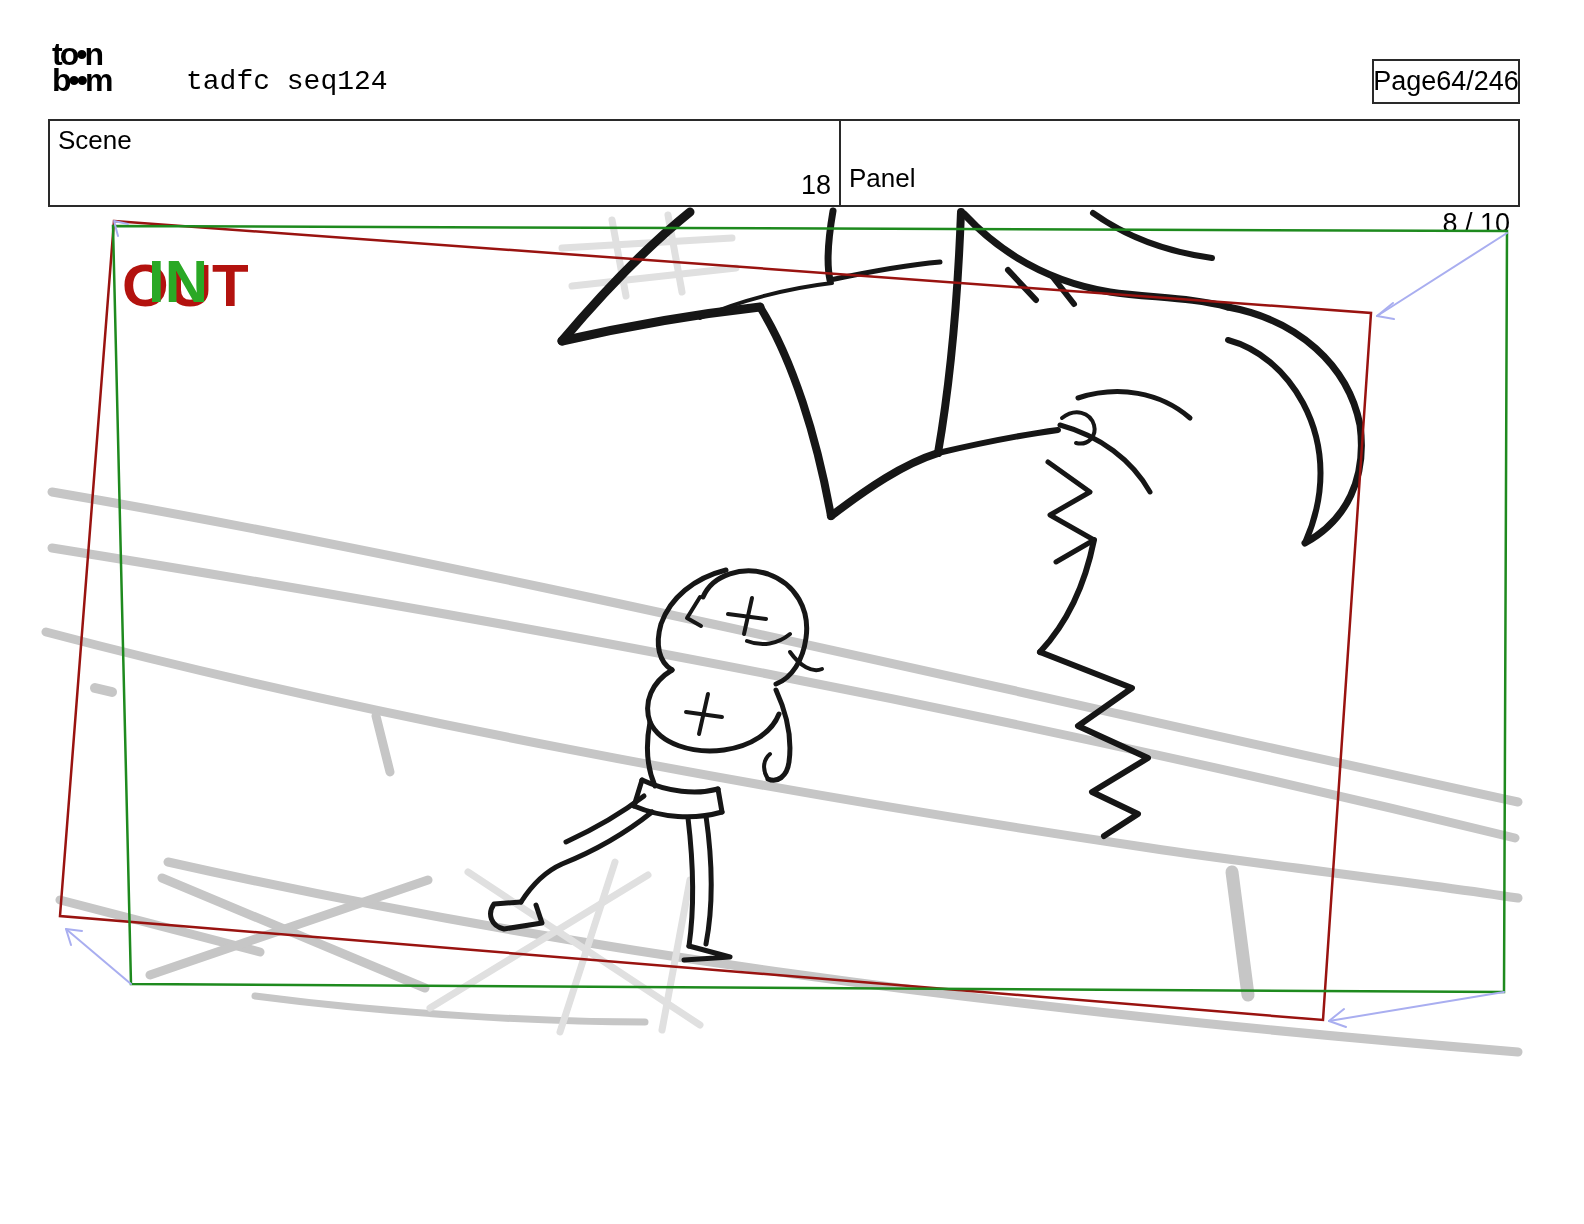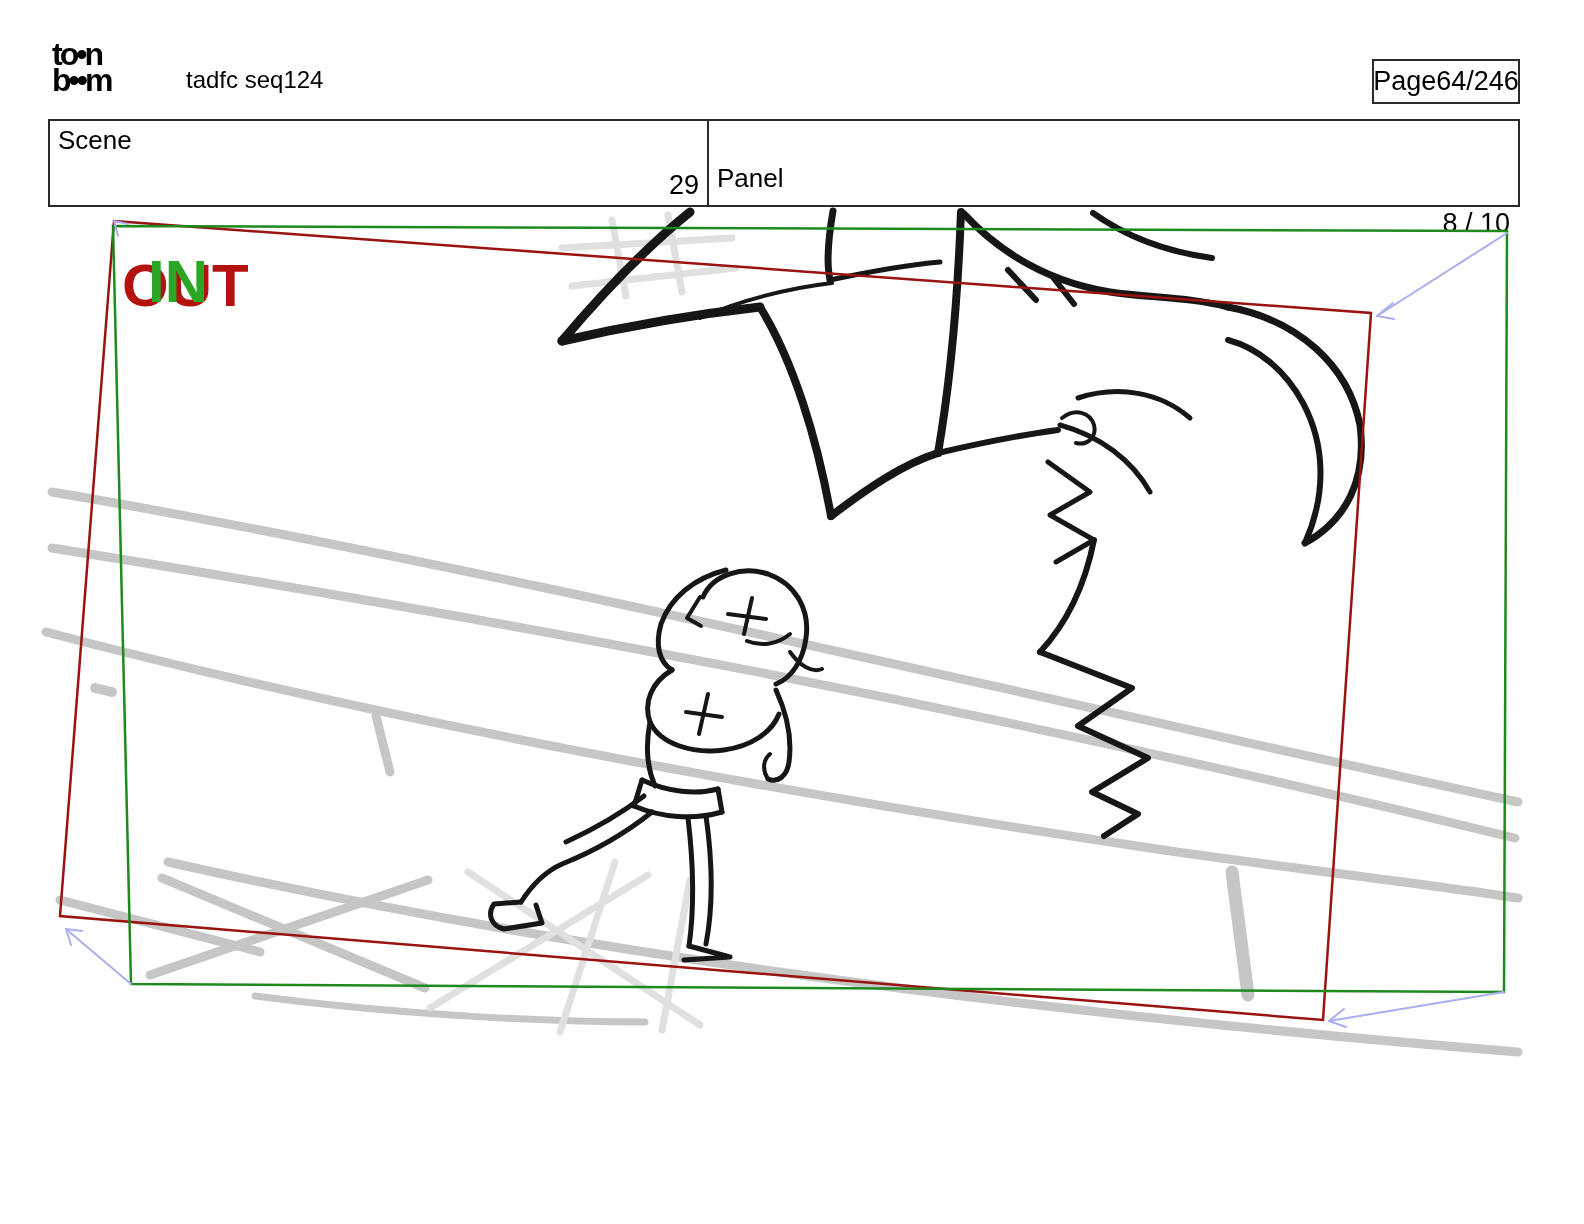--- a/index.html
+++ b/index.html
@@ -2,29 +2,29 @@
 <html><head>
 <meta charset="utf-8">
 <style>
   html,body{margin:0;padding:0;background:#ffffff;}
   body{width:1584px;height:1224px;position:relative;font-family:"Liberation Sans",sans-serif;color:#000;}
   .page{position:absolute;inset:0;background:#fff;overflow:hidden;}
 
   
   .logo{position:absolute;left:52px;top:42px;font-weight:900;font-size:32px;line-height:0.80;letter-spacing:-3px;color:#000;}
   .logo div{white-space:nowrap;}
-  .seq-title{position:absolute;left:186px;top:66px;font-size:24px;}
+  .seq-title{position:absolute;left:186px;top:66px;font-size:28px;font-family:Liberation Mono, monospace;}
   .pagebox{position:absolute;left:1372px;top:59px;width:148px;height:45px;border:2px solid #2a2a2a;
            display:flex;align-items:center;justify-content:center;gap:0;font-size:27px;box-sizing:border-box;}
 
   
   .info-table{position:absolute;left:48px;top:119px;width:1472px;height:88px;border:2px solid #2a2a2a;
               display:flex;box-sizing:border-box;}
   .cell{position:relative;height:100%;box-sizing:border-box;}
-  .cell.scene{width:659px;border-right:2px solid #2a2a2a;}
+  .cell.scene{width:791px;border-right:2px solid #2a2a2a;}
   .cell.panel{flex:1;margin-top:38px;}
   .cell .label{position:absolute;left:8px;top:4px;font-size:26px;}
   .cell .value{position:absolute;right:8px;bottom:4px;font-size:27px;}
 
   
   svg.art{position:absolute;left:0;top:0;width:1584px;height:1224px;}
   .inout-text{font-family:"Liberation Sans",sans-serif;font-weight:bold;font-size:60px;}
 </style>
 </head>
 <body>
@@ -37,21 +37,21 @@
   </div>
   <div class="seq-title">tadfc seq124</div>
   <div class="pagebox">
     <span>Page</span>
     <span>64/246</span>
   </div>
 
   <div class="info-table">
     <div class="cell scene">
       <div class="label">Scene</div>
-      <div class="value">29</div>
+      <div class="value">18</div>
     </div>
     <div class="cell panel">
       <div class="label">Panel</div>
       <div class="value">8 / 10</div>
     </div>
   </div>
 
   <svg class="art" viewBox="0 0 1584 1224">
 
     <g fill="none" stroke-width="9" stroke-linecap="round" stroke="#c6c6c6">

